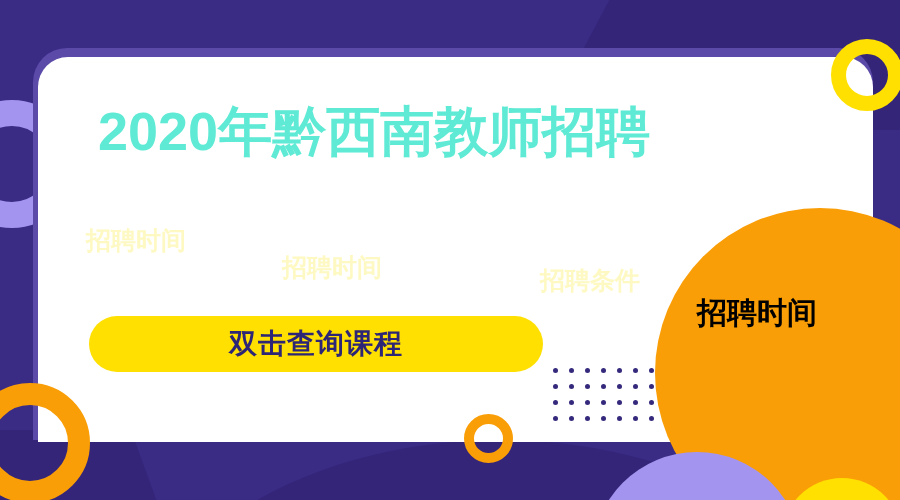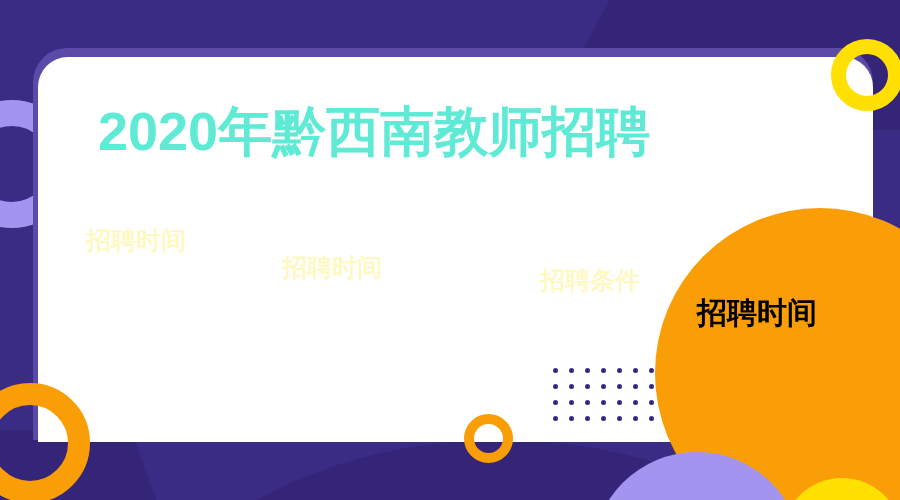--- a/index.html
+++ b/index.html
@@ -273,20 +273,23 @@
   <div class="circle-orange-big"></div>
 
   <div class="bg-diag-shard"></div>
 
   <div class="title">2020年黔西南教师招聘</div>
 
   <div class="tag t0">招聘时间</div>
   <div class="tag t1">招聘时间</div>
   <div class="tag t2">招聘条件</div>
 
+  <button class="cta">
+    <span class="cta-label">双击查询课程</span>
+  </button>
 
   <div class="exam-label">招聘时间</div>
 
   <div class="dot-grid">
     <i></i>
       <i></i>
       <i></i>
       <i></i>
       <i></i>
       <i></i>

